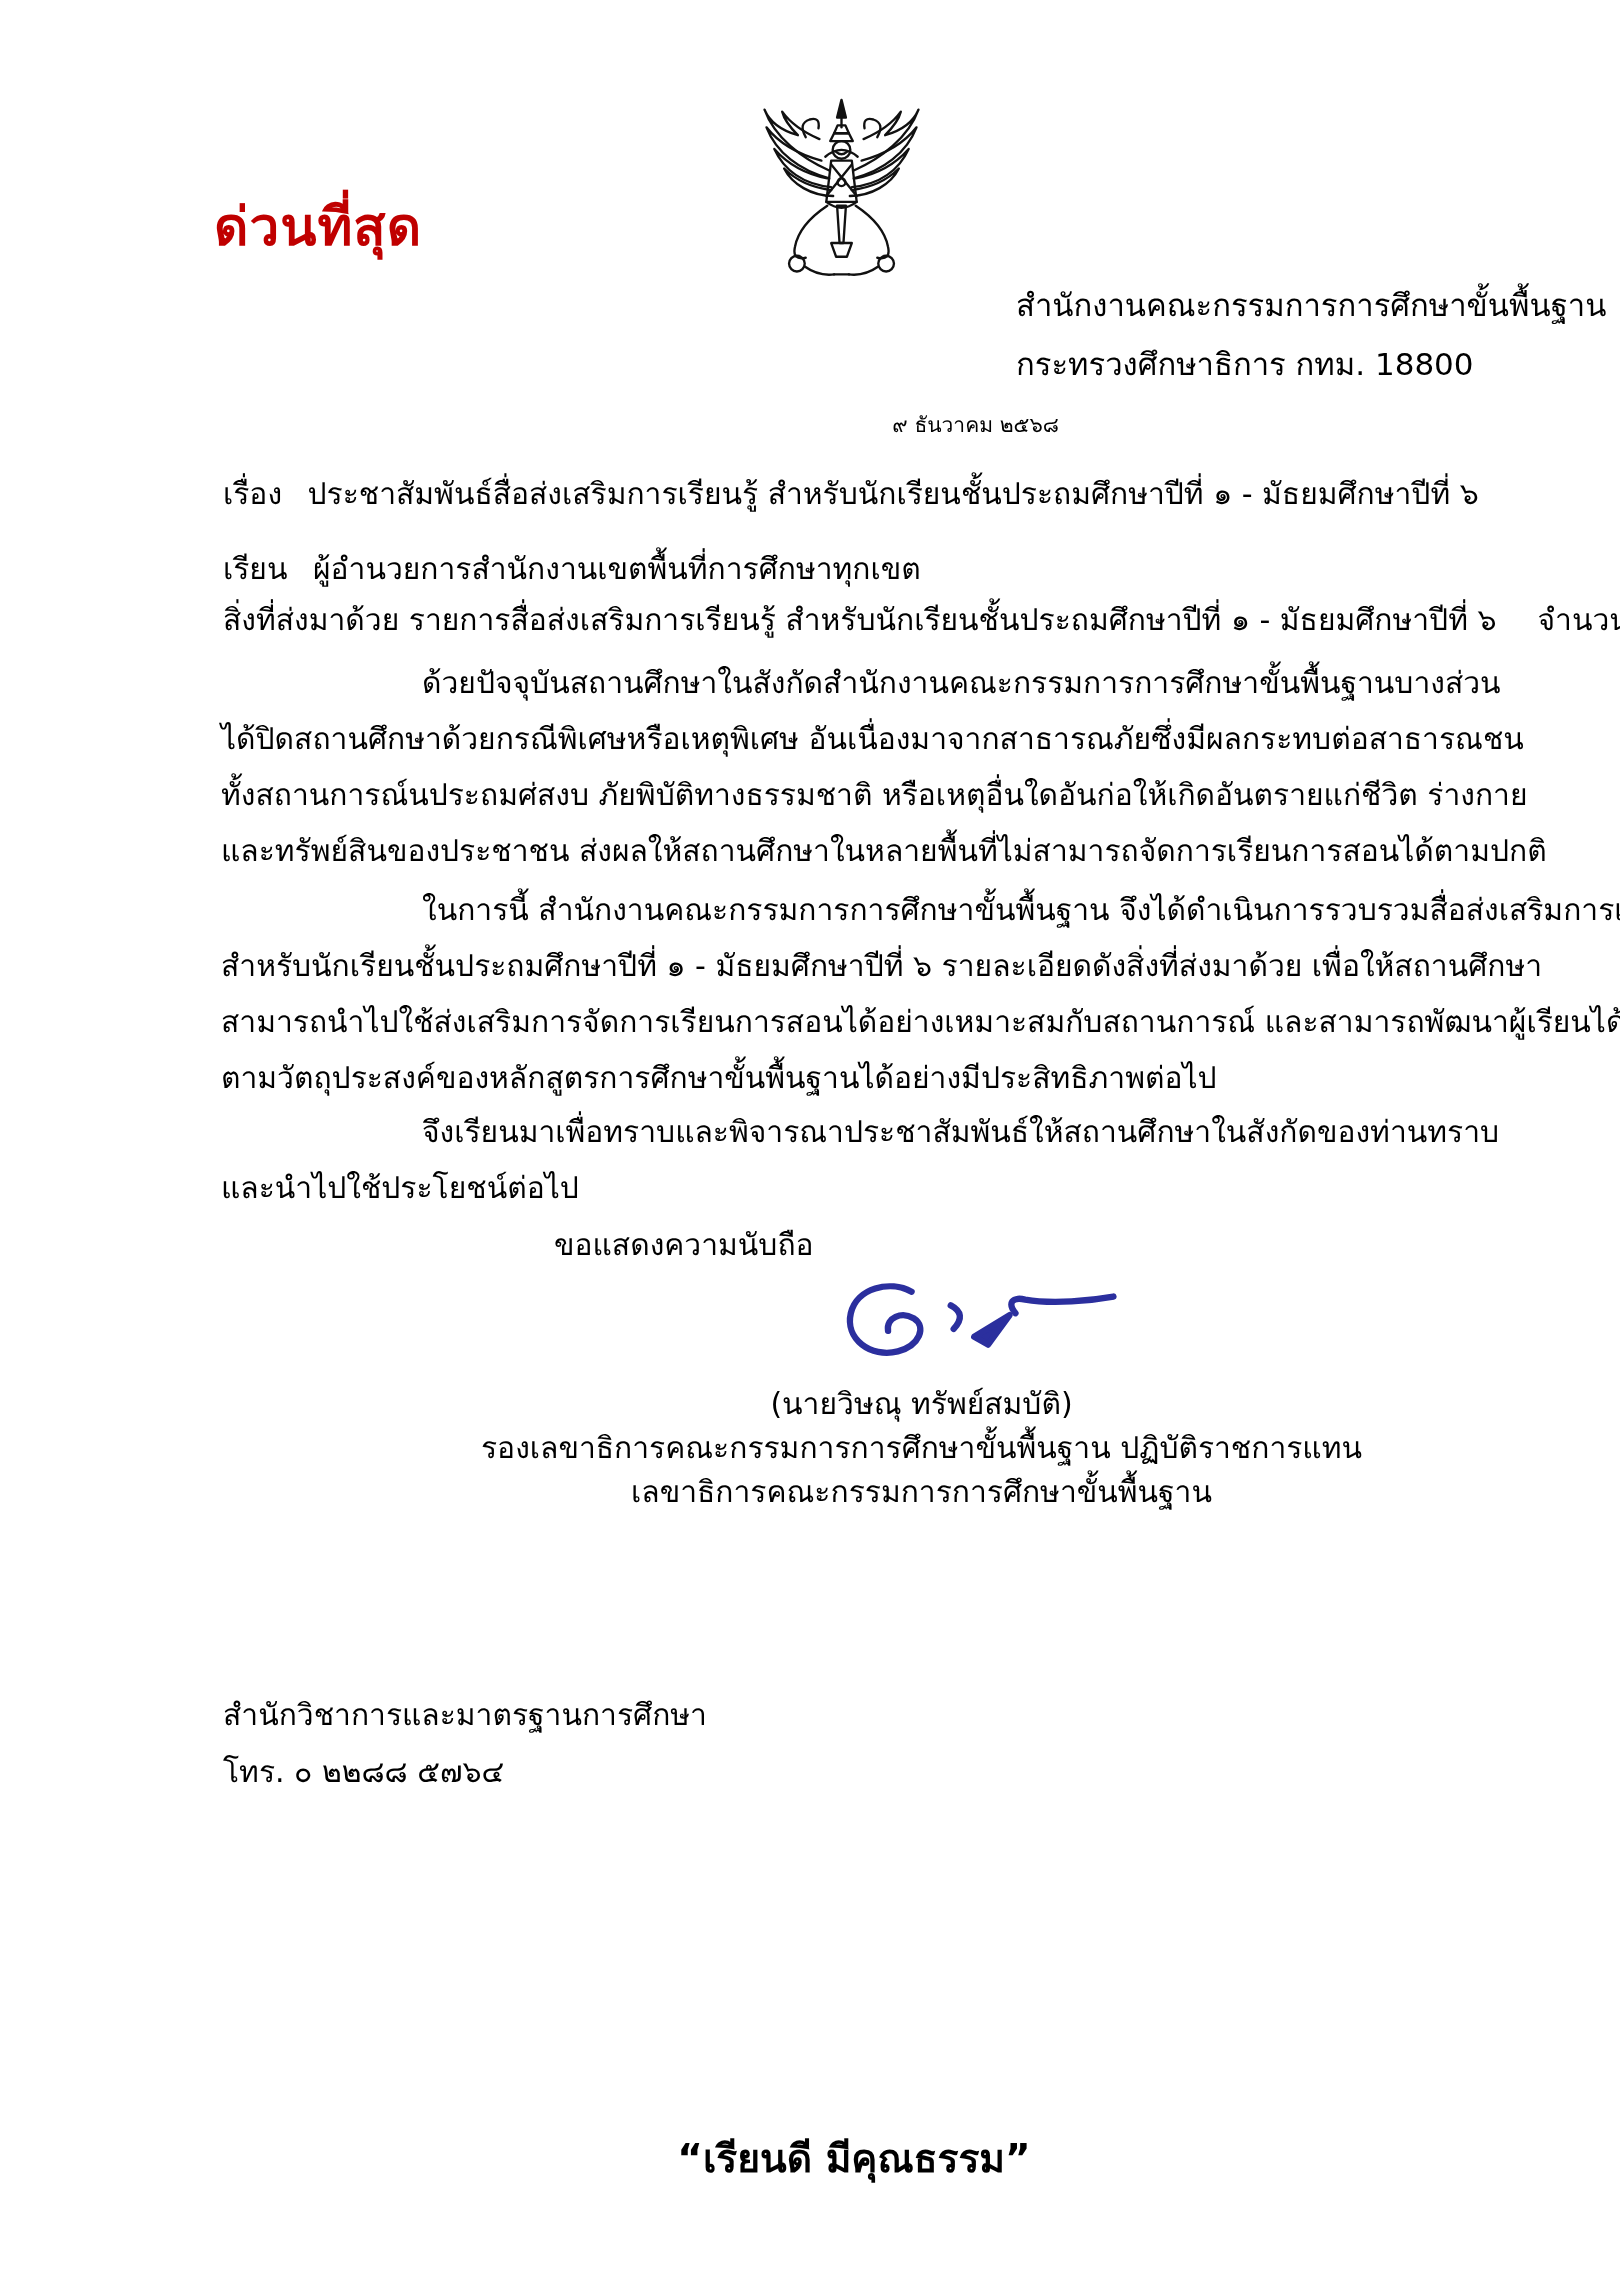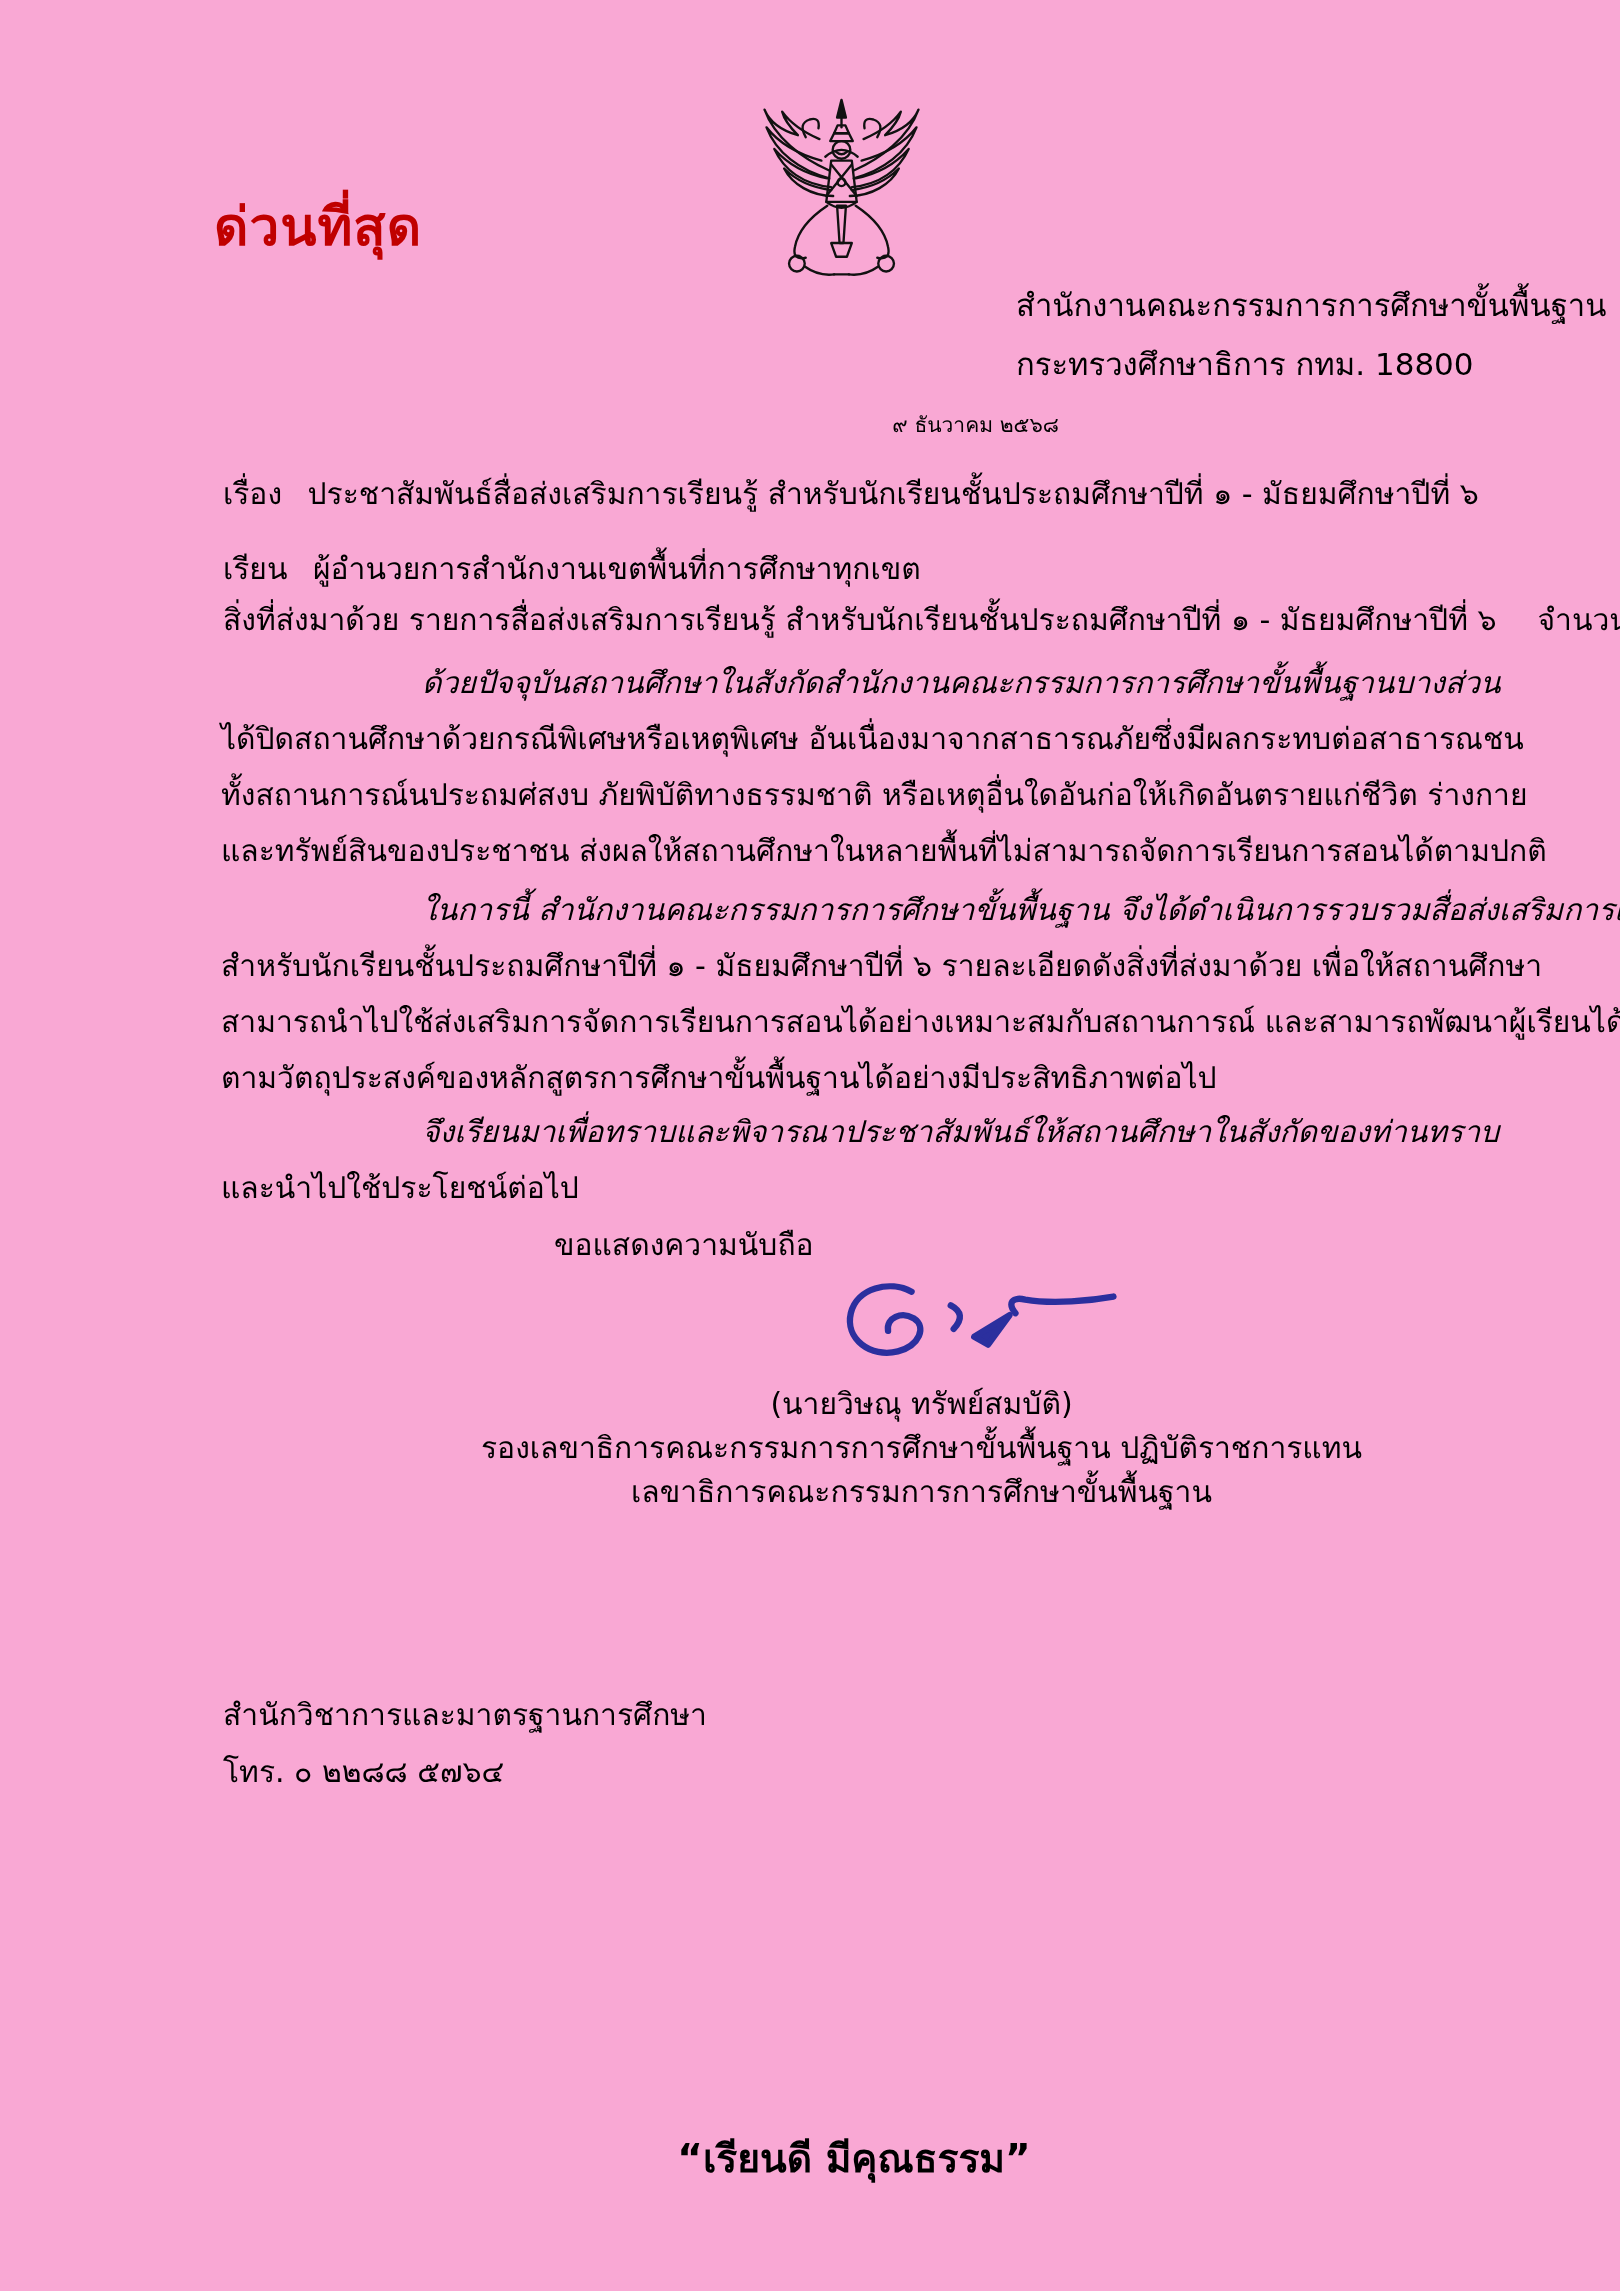--- a/index.html
+++ b/index.html
@@ -1,41 +1,41 @@
 <!DOCTYPE html>
 <html><head>
 <meta charset="utf-8">
 <style>
   html,body{margin:0;padding:0;background:#e8e8e8;}
   .page{
     position:relative;
     width:1620px;height:2292px;
     margin:0 auto;
-    background:#f9a8d4;
+    background:#ffffff;
     font-family:"DejaVu Sans",sans-serif;
     color:#000;
     overflow:hidden;
   }
   .abs{position:absolute;}
   .urgent{
     left:214px;top:184px;
     font-size:53px;font-weight:bold;
     color:#C00000;
     letter-spacing:1px;
   }
   .ref-line{left:223px;top:292px;font-size:30px;white-space:nowrap;}
   .ref-line .num{margin-left:29px;color:#222;}
   .agency{left:1016px;top:276px;font-size:31px;line-height:59px;white-space:nowrap;}
   .date-line{left:647px;top:408px;width:412px;text-align:right;font-size:21px;}
   .field-line{left:223px;font-size:30px;white-space:nowrap;}
   .field-line .lbl{margin-right:25.5px;}
   .attach-line .qty{margin-left:41px;}
   .para{left:221px;width:1294px;font-size:30px;line-height:56px;}
   .para div{white-space:nowrap;}
-  .para .indent{padding-left:201px;font-style:italic;}
+  .para .indent{padding-left:201px;}
   .close-block{left:412px;top:1382px;width:1019px;text-align:center;font-size:30px;line-height:44px;}
   .closing-line{left:554px;top:1221px;width:608px;text-align:left;font-size:30px;}
   .signature-svg{left:841px;top:1276px;}
   .footer{left:223px;top:1686px;font-size:30px;line-height:57px;white-space:nowrap;}
   .motto{left:88px;top:2127px;width:1532px;text-align:center;font-size:39px;font-weight:bold;}
   .garuda-svg{left:741px;top:94px;}
 </style>
 </head>
 <body>
 

